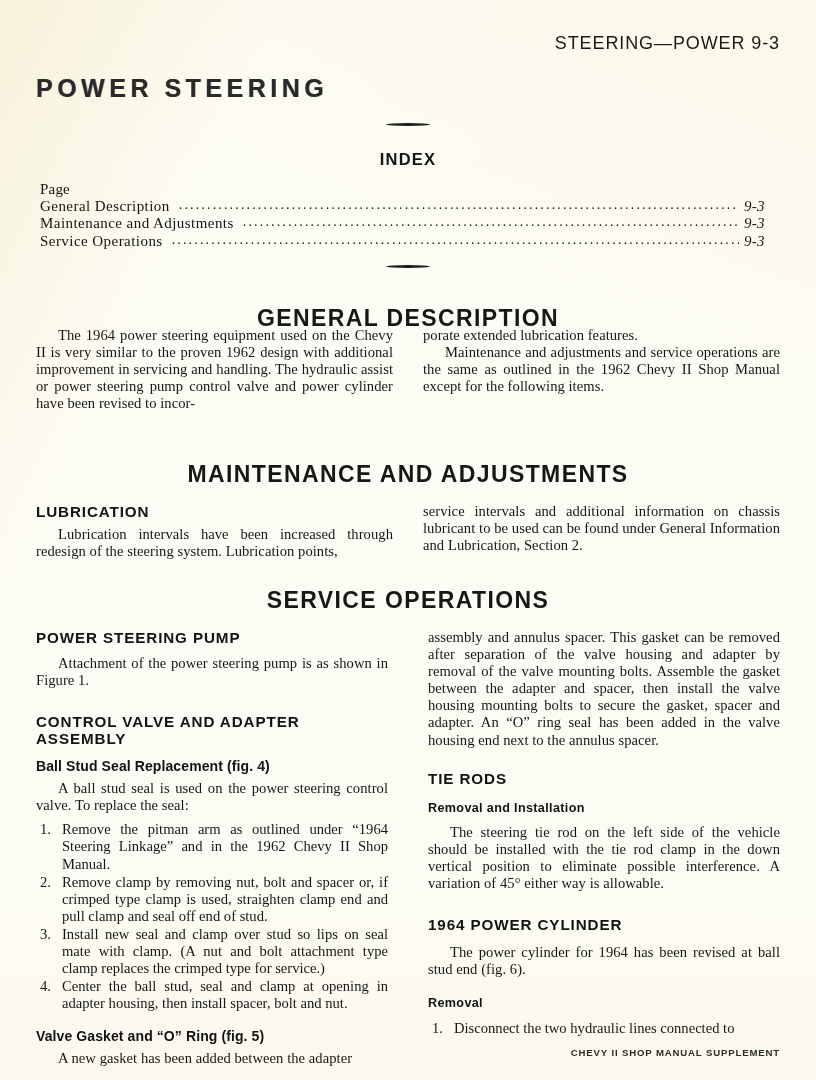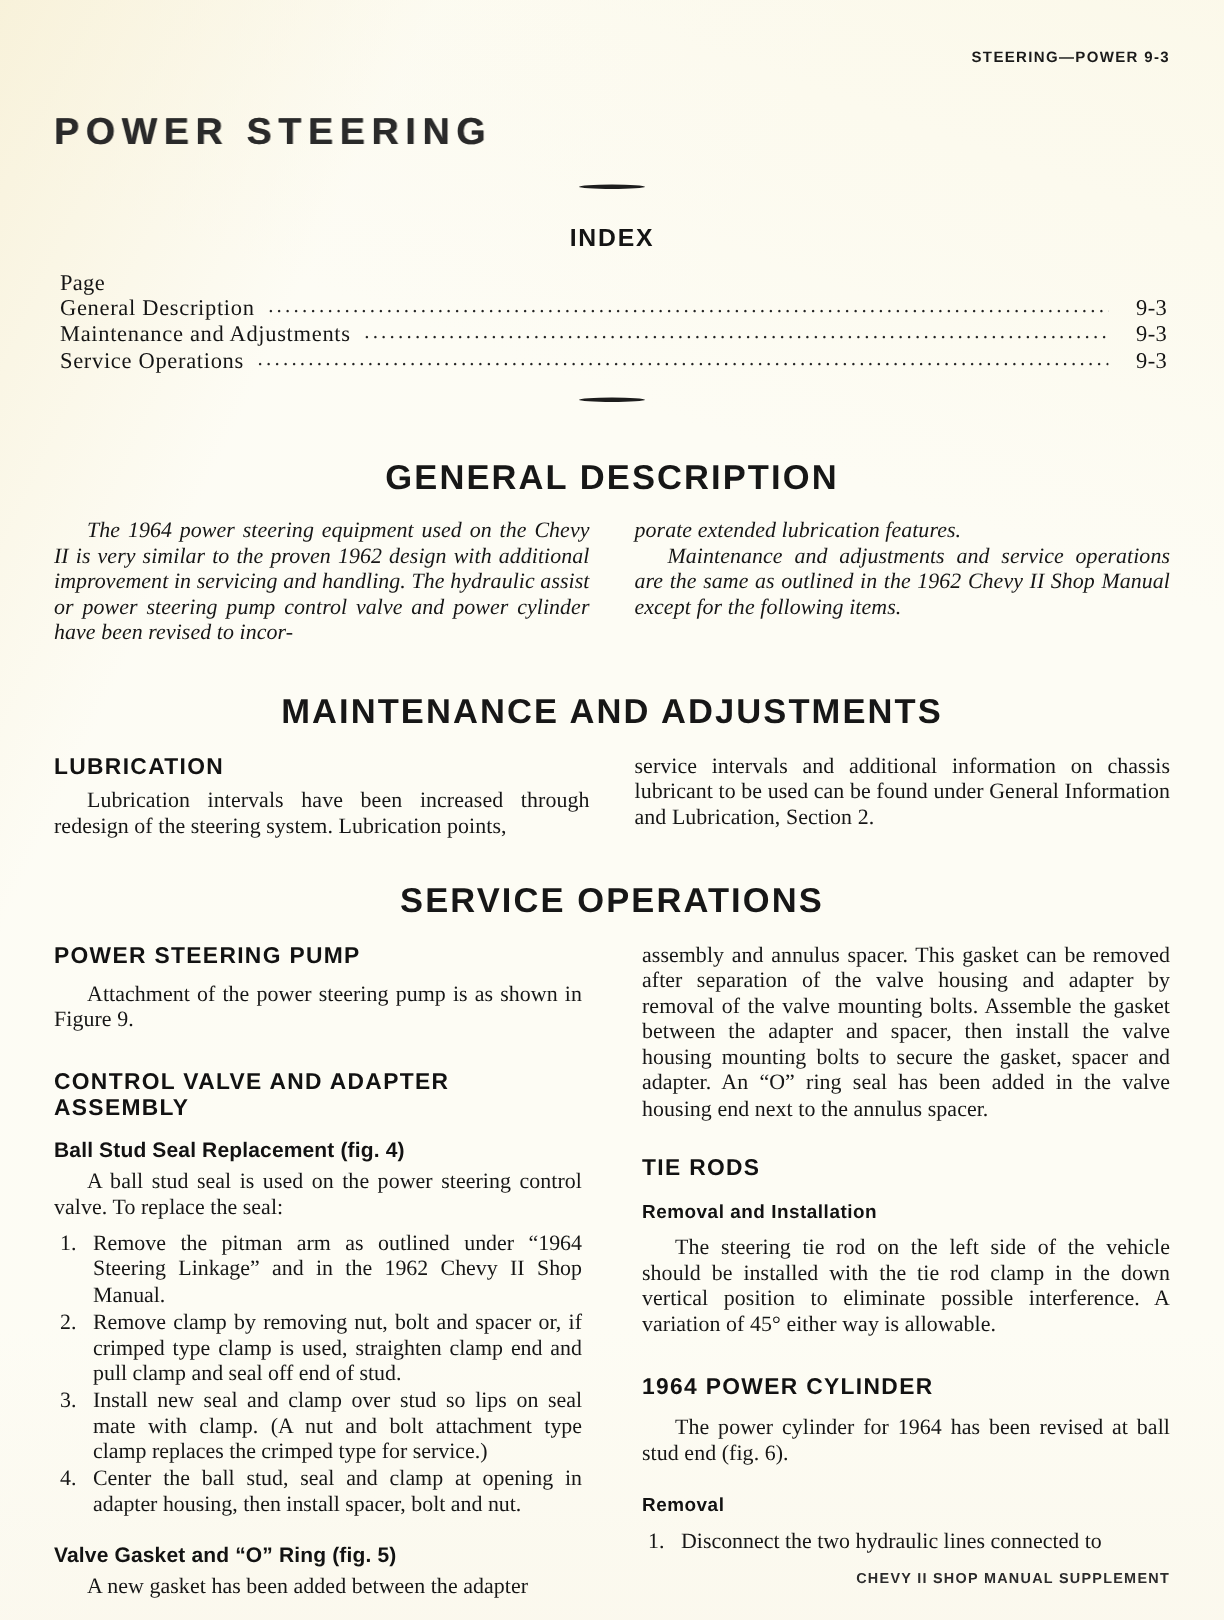--- a/index.html
+++ b/index.html
@@ -29,22 +29,22 @@
     width: 744px;
     height: 1080px;
   }
 
   
   .runhead {
     position: absolute;
     top: 33px;
     right: 0;
     font-family: "Liberation Sans", "DejaVu Sans", sans-serif;
-    font-weight: bold;
-    font-size: 10px;
+    font-weight: normal;
+    font-size: 18px;
     letter-spacing: 0.9px;
     color: #1a1a1a;
     white-space: nowrap;
   }
 
   
   .doc-title {
     position: absolute;
     top: 74px;
     left: 0;
@@ -108,22 +108,23 @@
     margin: 0 5px 0 9px;
     overflow: hidden;
     white-space: nowrap;
     font-size: 14px;
     letter-spacing: 2.15px;
     color: #232323;
     transform: translateY(-2px);
   }
   .index-page {
     width: 34px;
-    text-align: right;
+    text-align: left;
     letter-spacing: 0.2px;
+    font-style: italic;
   }
 
   
   .sec-head {
     position: absolute;
     left: 0;
     width: 744px;
     text-align: center;
     font-family: "Liberation Sans", "DejaVu Sans", sans-serif;
     font-weight: bold;
@@ -139,21 +140,21 @@
   .cols {
     position: absolute;
     left: 0;
     width: 744px;
     display: flex;
     gap: 30px;
   }
   .col {
     width: 357px;
   }
-  .cols.general { top: 346px; font-style: italic; }
+  .cols.general { top: 327px; }
   .cols.maint   { top: 503px; }
   .cols.service { top: 629px; gap: 40px; }
 
   p.body {
     margin: 0;
     font-size: 14.6px;
     line-height: 17.1px;
     text-align: justify;
     text-indent: 22px;
     letter-spacing: 0.05px;
@@ -289,21 +290,21 @@
       </div>
     </div>
 
     <div class="sec-head h-service">SERVICE OPERATIONS</div>
 
     <div class="cols service">
 
       <div class="col">
         <div class="sub-head caps2">POWER STEERING PUMP</div>
         <div class="sp-9"></div>
-        <p class="body">Attachment of the power steering pump is as shown in Figure 9.</p>
+        <p class="body">Attachment of the power steering pump is as shown in Figure 1.</p>
 
         <div class="sp-24"></div>
         <div class="sub-head caps2">CONTROL VALVE AND ADAPTER ASSEMBLY</div>
         <div class="sp-11"></div>
         <div class="sub-head mixed">Ball Stud Seal Replacement (fig. 4)</div>
         <div class="sp-6"></div>
         <p class="body">A ball stud seal is used on the power steering control valve. To replace the seal:</p>
         <div class="sp-6"></div>
 
         <ol class="steps">

